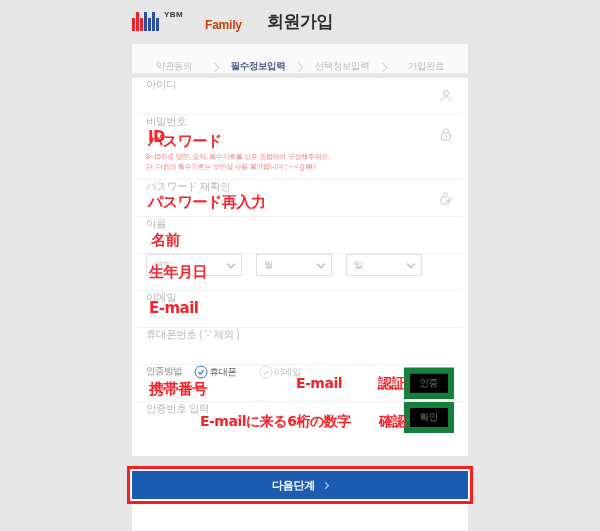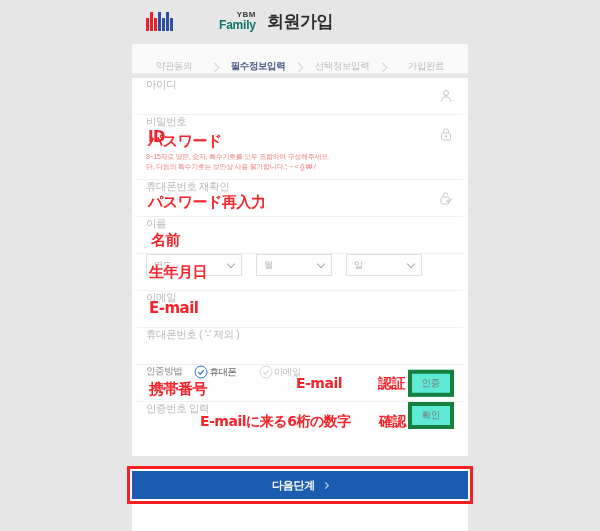--- a/index.html
+++ b/index.html
@@ -9,29 +9,29 @@
     font-family: "Liberation Sans", "DejaVu Sans", sans-serif;
     overflow: hidden;
   }
   #page { position: relative; width: 600px; height: 531px; }
 
   
   .header {
     position: absolute; left: 132px; top: 0; width: 336px; height: 42px;
     display: flex; align-items: center;
   }
-  .logo { display: flex; align-items: center; margin-left: 14px; text-align: right; }
+  .logo { display: flex; align-items: center; margin-left: 0; }
   .logo-bars { display: flex; align-items: flex-end; height: 19px; gap: 1px; }
   .bar { width: 3px; height: 19px; }
   .bar.r { background: #e8232a; }
   .bar.b { background: #2b4f9e; }
   .bar.s { height: 13px; }
   .logo-text { margin-left: 5px; line-height: 1.0; }
   .logo-ybm { font-size: 8px; font-weight: bold; color: #3b3b3b; letter-spacing: .4px; }
-  .logo-family { font-size: 12px; font-weight: bold; color: #0f766e; letter-spacing: -.2px; padding-left: 41px; }
+  .logo-family { font-size: 12px; font-weight: bold; color: #c2410c; letter-spacing: -.2px; padding-left: 41px; }
   .page-title {
     position: absolute; left: 0; right: 0; text-align: center;
     font-size: 17px; font-weight: bold; color: #2c2c2c; letter-spacing: -.5px;
   }
 
   
   .steps {
     position: absolute; left: 132px; top: 44px; width: 336px; height: 30px;
     background: #fafafa; display: flex; align-items: flex-end;
     border-bottom: 1px solid #ededed;
@@ -99,21 +99,21 @@
 
   
   .auth-label { font-size: 9.5px; color: #8a8a8a; letter-spacing: -.4px; }
   .radio-grp { display: flex; align-items: center; margin-left: 12px; gap: 1px; }
   .radio-grp + .radio-grp { margin-left: 22px; }
   .radio { width: 14px; height: 14px; }
   .radio svg { display: block; }
   .radio-text { font-size: 9.5px; color: #6a6a6a; letter-spacing: -.4px; }
   .radio-text.off { color: #bdbdbd; }
   .btn-outline {
-    border: 4px solid #15803d; background: #5eead4; color: #777;
+    border: 6px solid #15803d; background: #000000; color: #777;
     font-size: 9.5px; padding: 4px 10px; letter-spacing: -.3px;
     position: relative; line-height: 1.1; cursor: pointer;
   }
   .auth-btn { position: absolute; right: 14px; top: 50%; transform: translateY(-50%); }
   .code-input { flex: 1; }
   .code-btn { margin-left: auto; }
 
   
   .jp {
     position: absolute; color: #f5232a; font-weight: bold;
@@ -196,21 +196,21 @@
           </svg>
       </span>
     </div>
 
     <div class="row row-hint">
       <div class="hint">8~15자로 영문, 숫자, 특수기호를 모두 조합하여 구성해주세요.</div>
       <div class="hint">단, 다음의 특수기호는 보안상 사용 불가합니다.'; ~ &lt; {} ₩ /</div>
     </div>
 
     <div class="row row-pw2">
-      <span class="ph">휴대폰번호 재확인</span>
+      <span class="ph">パスワード 재확인</span>
       <span class="field-icon">
         <svg viewBox="0 0 16 16">
             <rect x="3" y="7" width="8" height="7" rx="1.4" fill="none" stroke="#9a9a9a" stroke-width="1"></rect>
             <path d="M5" fill="none"></path>
             <path d="M5.2 7V5.2a2.3 2.3 0 0 1 4.6 0" fill="none" stroke="#9a9a9a" stroke-width="1"></path>
             <path d="M8.5 10.5l2 2 3.3-4" fill="none" stroke="#9a9a9a" stroke-width="1.1"></path>
           </svg>
       </span>
     </div>
 

